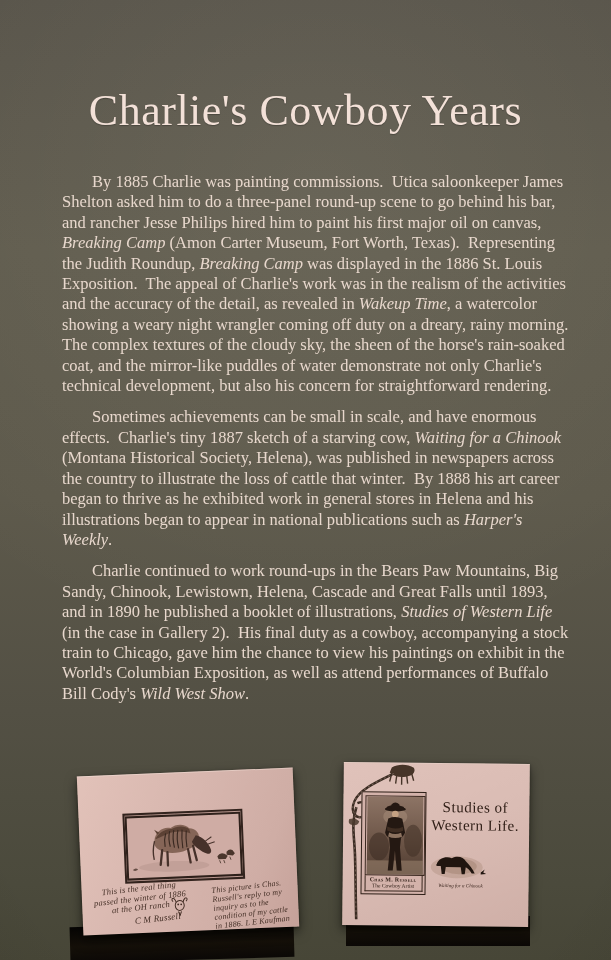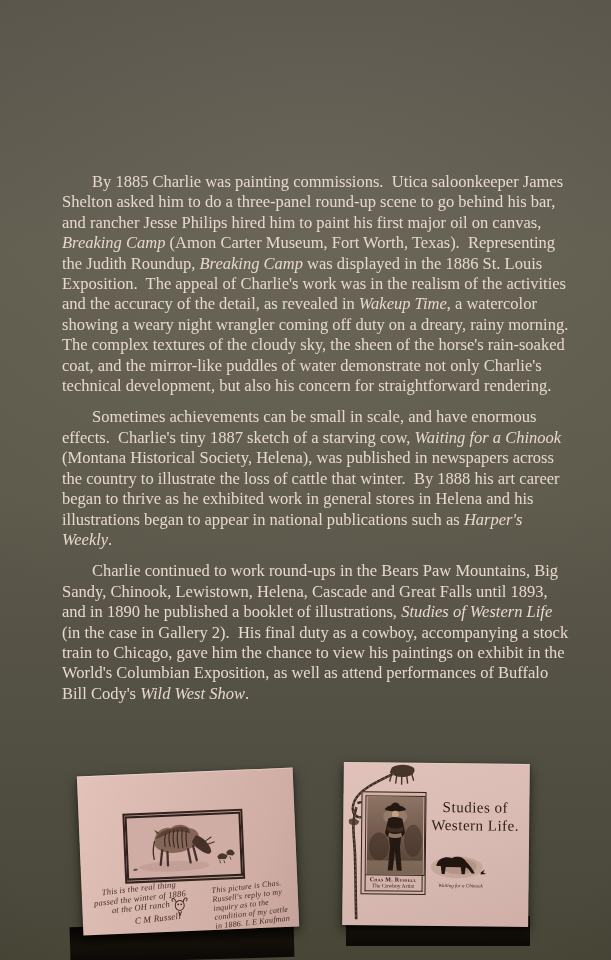--- a/index.html
+++ b/index.html
@@ -91,20 +91,21 @@
   .booklet-cow-caption{
     position:absolute;left:88px;top:119px;width:60px;
     text-align:center;font-size:5px;font-style:italic;color:#3c271f;
   }
 </style>
 </head>
 <body>
 
 <div class="panel">
 
+  <h1 class="title">Charlie's Cowboy Years</h1>
 
   <div class="body-text">
     <p>By 1885 Charlie was painting commissions.  Utica saloonkeeper James Shelton asked him to do a three-panel round-up scene to go behind his bar, and rancher Jesse Philips hired him to paint his first major oil on canvas,  <em>Breaking Camp</em> (Amon Carter Museum, Fort Worth, Texas).  Representing the Judith Roundup, <em>Breaking Camp</em> was displayed in the 1886 St. Louis Exposition.  The appeal of Charlie's work was in the realism of the activities and the accuracy of the detail, as revealed in <em>Wakeup Time</em>, a watercolor showing a weary night wrangler coming off duty on a dreary, rainy morning.  The complex textures of the cloudy sky, the sheen of the horse's rain-soaked coat, and the mirror-like puddles of water demonstrate not only Charlie's technical development, but also his concern for straightforward rendering.</p>
     <p>Sometimes achievements can be small in scale, and have enormous effects.  Charlie's tiny 1887 sketch of a starving cow, <em>Waiting for a Chinook</em> (Montana Historical Society, Helena), was published in newspapers across the country to illustrate the loss of cattle that winter.  By 1888 his art career began to thrive as he exhibited work in general stores in Helena and his illustrations began to appear in national publications such as <em>Harper's Weekly</em>.</p>
     <p>Charlie continued to work round-ups in the Bears Paw Mountains, Big Sandy, Chinook, Lewistown, Helena, Cascade and Great Falls until 1893, and in 1890 he published a booklet of illustrations, <em>Studies of Western Life</em> (in the case in Gallery 2).  His final duty as a cowboy, accompanying a stock train to Chicago, gave him the chance to view his paintings on exhibit in the World's Columbian Exposition, as well as attend performances of Buffalo Bill Cody's <em>Wild West Show</em>.</p>
   </div>
 
   <div class="shadow-mount shadow-left"></div>
   <div class="shadow-mount shadow-right"></div>
 

